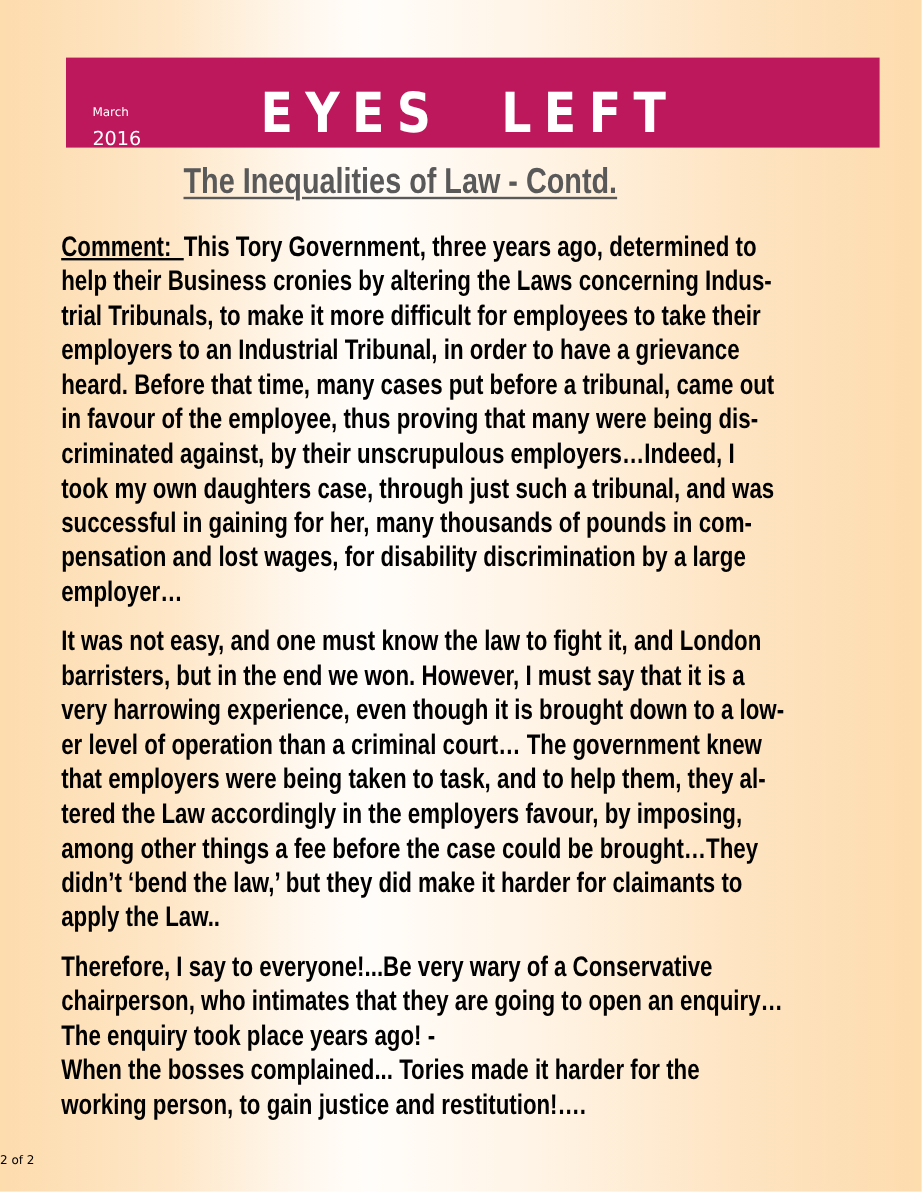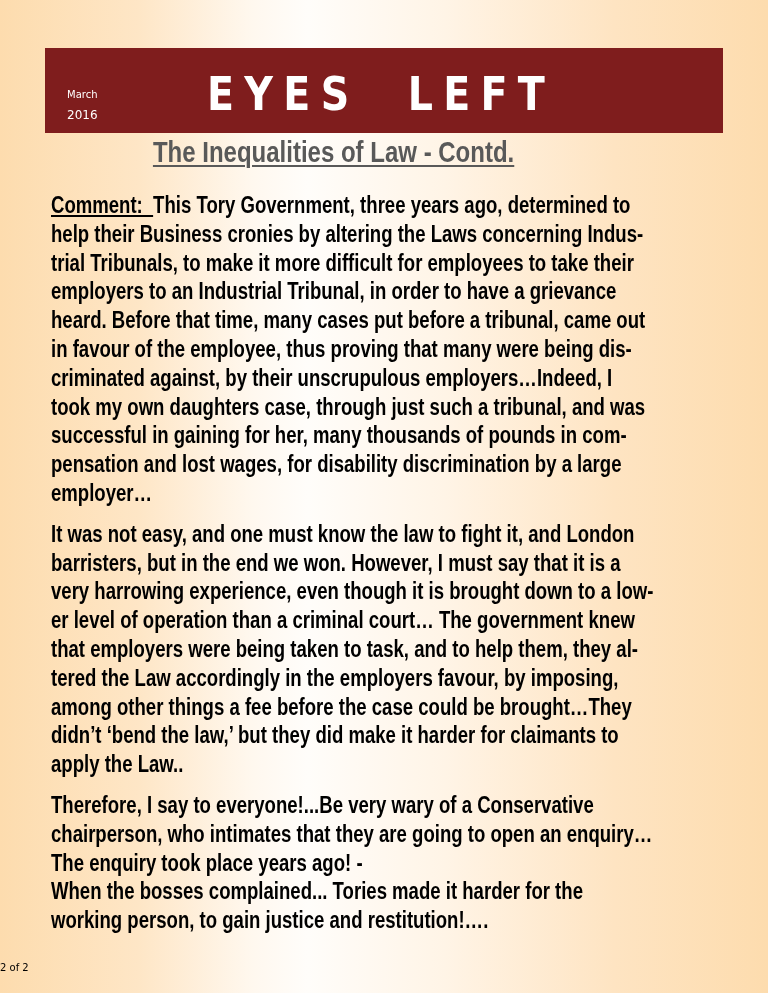--- a/index.html
+++ b/index.html
@@ -9,37 +9,37 @@
     body {
       width: 768px;
       height: 993px;
       overflow: hidden;
       position: relative;
       background: linear-gradient(90deg, #fddcae 0%, #fee6c6 18%, #fff8ef 33%, #fffdfa 40%, #fff4e6 58%, #fee4c2 80%, #fddcae 100%);
       font-family: "Liberation Sans", sans-serif;
     }
     .banner {
       position: absolute;
-      left: 45px;
+      left: 55px;
       top: 48px;
       width: 678px;
-      height: 85px;
-      background: #7f1d1d;
+      height: 75px;
+      background: #be185d;
     }
     .banner-date {
       position: absolute;
       left: 22px;
       top: 36px;
       color: #ffffff;
       font-family: "DejaVu Sans", sans-serif;
       font-size: 10px;
       line-height: 21px;
     }
     .banner-date .month { display: block; font-size: 10px; }
-    .banner-date .year { display: block; font-size: 12px; text-align: right; }
+    .banner-date .year { display: block; font-size: 16px; text-align: right; }
     .banner-title {
       position: absolute;
       left: 162px;
       top: 18px;
       color: #ffffff;
       font-family: "DejaVu Sans", sans-serif;
       font-weight: bold;
       font-size: 46px;
       line-height: 56px;
       letter-spacing: 12px;

